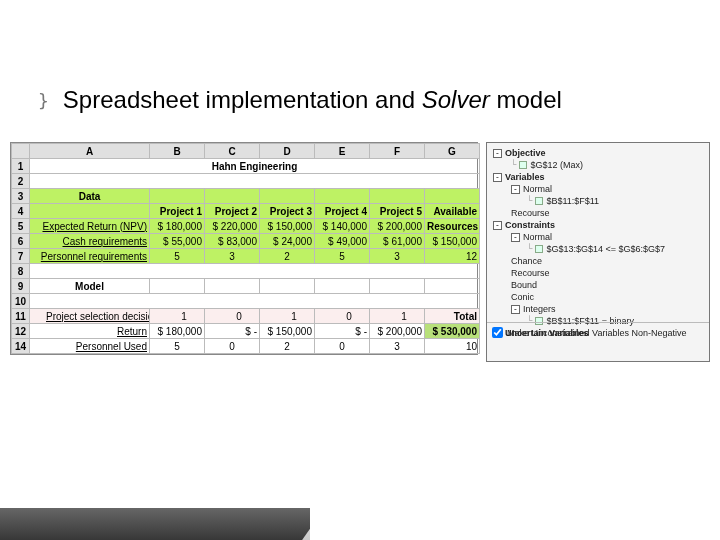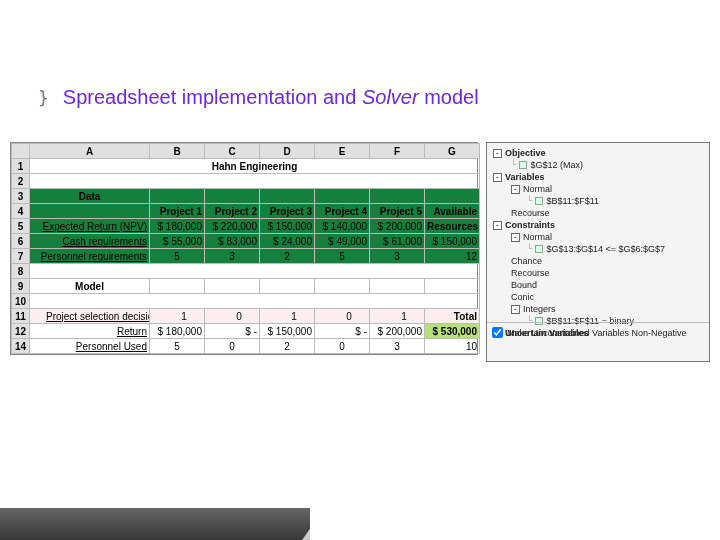--- a/index.html
+++ b/index.html
@@ -1,34 +1,34 @@
 <!DOCTYPE html>
 <html><head>
 <meta charset="utf-8">
 <style>
   * { box-sizing: border-box; margin: 0; padding: 0; }
   html, body { width: 720px; height: 540px; font-family: Arial, sans-serif; background: #fff; overflow: hidden; }
   .slide { position: relative; width: 720px; height: 540px; }
   .title { position: absolute; left: 38px; top: 22px; font-size: 32px; font-weight: bold; color: #2a2a2a; }
   .bullet-row { position: absolute; left: 38px; top: 86px; display: flex; align-items: center; gap: 14px; }
   .bullet-glyph { font-size: 18px; color: #777; font-family: monospace; }
-  .bullet-text { font-size: 20px; color: #6d28d9; }
+  .bullet-text { font-size: 24px; color: #000000; }
   .bullet-text .i { font-style: italic; }
 
   .sheet { position: absolute; left: 10px; top: 142px; width: 468px; border: 1px solid #888; font-size: 10px; background: #fff; }
   .sheet table { border-collapse: collapse; width: 100%; table-layout: fixed; }
   .sheet th, .sheet td { border: 1px solid #bbb; height: 15px; padding: 0 2px; white-space: nowrap; overflow: hidden; }
   .sheet .colhead th { background: #e0e0e0; text-align: center; font-weight: bold; }
   .sheet .colhead th:first-child, .sheet .rn { width: 18px; background: #e0e0e0; text-align: center; font-weight: bold; }
   .sheet .label { text-align: center; }
   .sheet .labelR { text-align: right; text-decoration: underline; }
   .sheet .num { text-align: right; }
   .sheet .numC { text-align: center; }
   .sheet .bld { font-weight: bold; }
-  .sheet .pink td:not(.rn) { background: #15803d; }
+  .sheet .pink td:not(.rn) { background: #bef264; }
   .sheet .pinkfaint td:not(.rn) { background: #fbeeee; padding-left: 16px; }
   .sheet .green { background: #b8e07a !important; font-weight: bold; }
   col.cA { width: 120px; }
   col.cW { width: 55px; }
 
   .solver { position: absolute; left: 486px; top: 142px; width: 224px; height: 220px; border: 1px solid #777; background: #f4f4f4; font-size: 9px; color: #222; }
   .tree { padding: 4px 4px; }
   .node { display: flex; align-items: center; gap: 3px; padding: 1px 0; }
   .node.l1 { padding-left: 2px; }
   .node.l2 { padding-left: 20px; }

